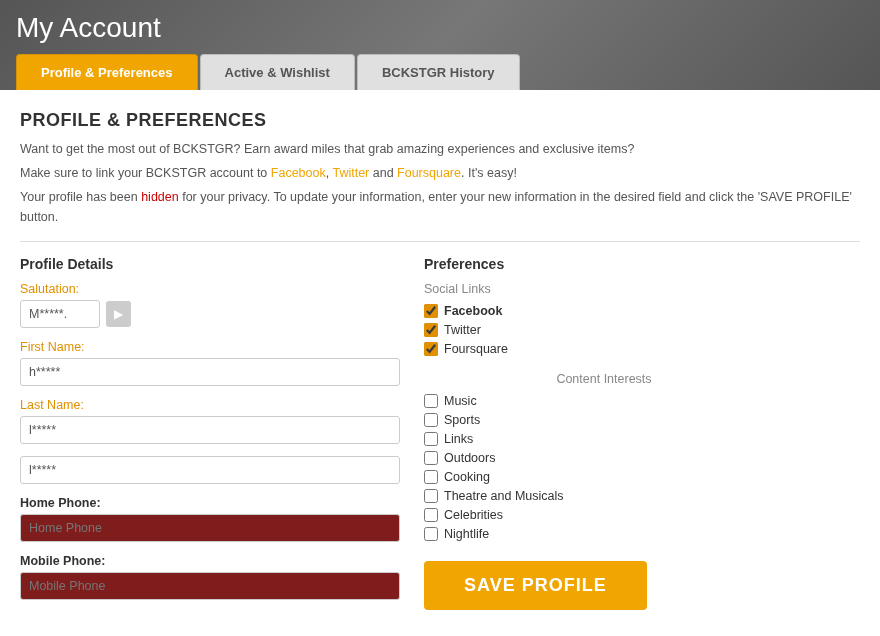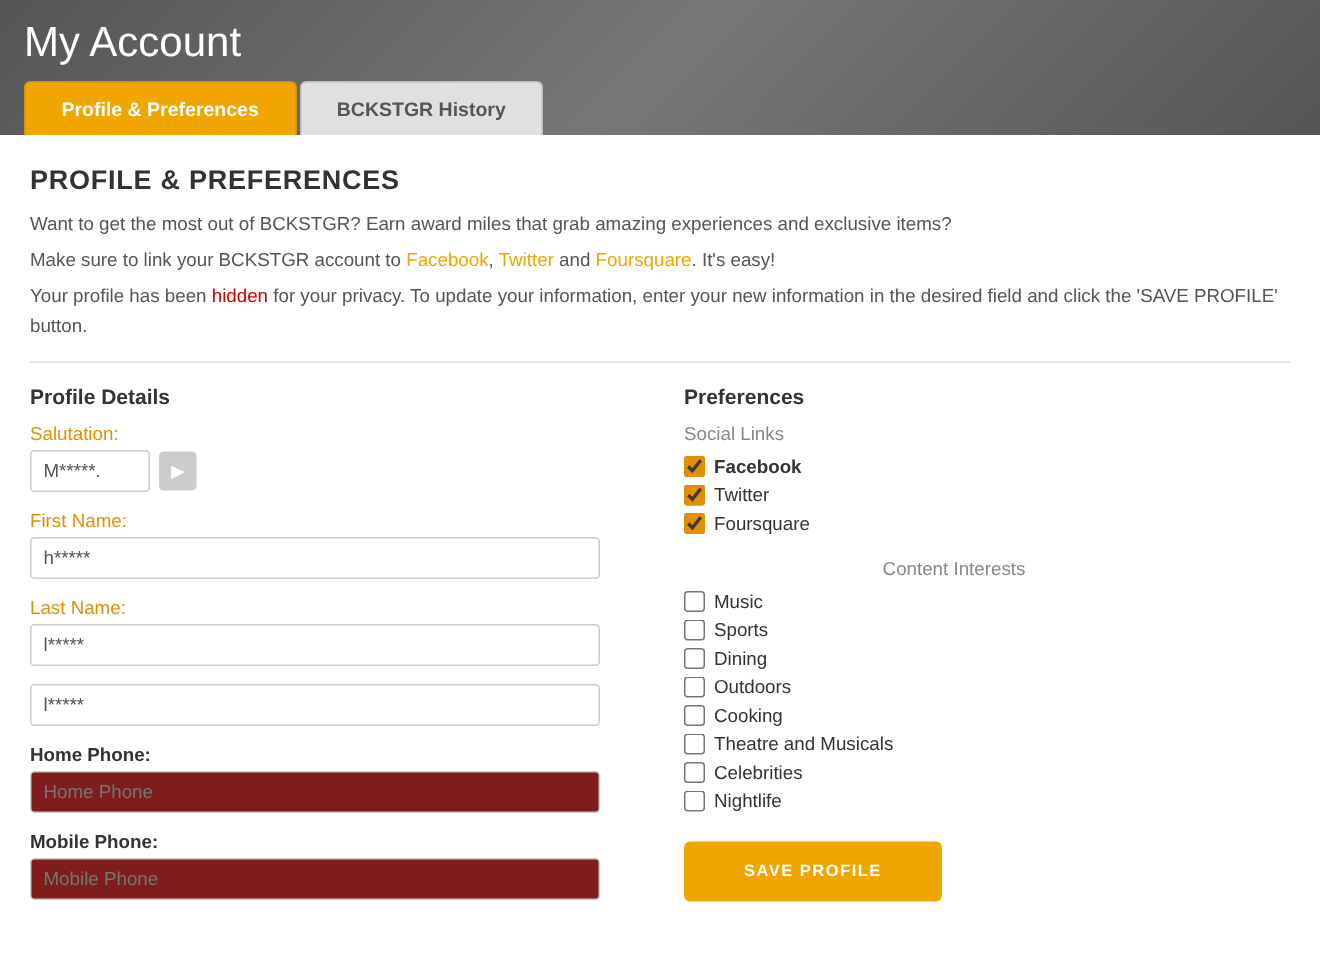--- a/index.html
+++ b/index.html
@@ -70,21 +70,21 @@
     .info-text .hidden-red {
       color: #cc0000;
     }
     .divider {
       border: none;
       border-top: 1px solid #ddd;
       margin: 14px 0;
     }
     .two-col {
       display: flex;
-      gap: 56px;
+      gap: 24px;
     }
     .left-col {
       flex: 1;
       max-width: 380px;
     }
     .right-col {
       flex: 1;
       max-width: 360px;
     }
     .field-group {
@@ -170,36 +170,37 @@
       margin-top: 16px;
       margin-bottom: 8px;
       text-align: center;
     }
     .save-btn {
       background: #f0a500;
       color: #fff;
       border: none;
       border-radius: 4px;
       padding: 14px 40px;
-      font-size: 11px;
+      font-size: 18px;
       font-weight: bold;
       cursor: pointer;
       text-transform: uppercase;
       letter-spacing: 1px;
       margin-top: 20px;
       display: block;
     }
   </style>
 </head>
 <body>
 
 <div class="header">
   <div class="header-title">My Account</div>
   <div class="tabs">
     <div class="tab tab-active">Profile &amp; Preferences</div>
+    <div class="tab tab-inactive">Active &amp; Wishlist</div>
     <div class="tab tab-inactive">BCKSTGR History</div>
   </div>
 </div>
 
 <div class="content">
   <div class="section-title">PROFILE &amp; PREFERENCES</div>
 
   <p class="info-text">Want to get the most out of BCKSTGR? Earn award miles that grab amazing experiences and exclusive items?</p>
   <p class="info-text">
     Make sure to link your BCKSTGR account to <span class="link-yellow">Facebook</span>, <span class="link-yellow">Twitter</span> and <span class="link-yellow">Foursquare</span>. It's easy!
@@ -271,21 +272,21 @@
       <div class="checkbox-item">
         <input type="checkbox" style="">
         <span>Music</span>
       </div>
       <div class="checkbox-item">
         <input type="checkbox" style="">
         <span>Sports</span>
       </div>
       <div class="checkbox-item">
         <input type="checkbox" style="">
-        <span>Dining</span>
+        <span>Links</span>
       </div>
       <div class="checkbox-item">
         <input type="checkbox" style="">
         <span>Outdoors</span>
       </div>
       <div class="checkbox-item">
         <input type="checkbox" style="">
         <span>Cooking</span>
       </div>
       <div class="checkbox-item">

